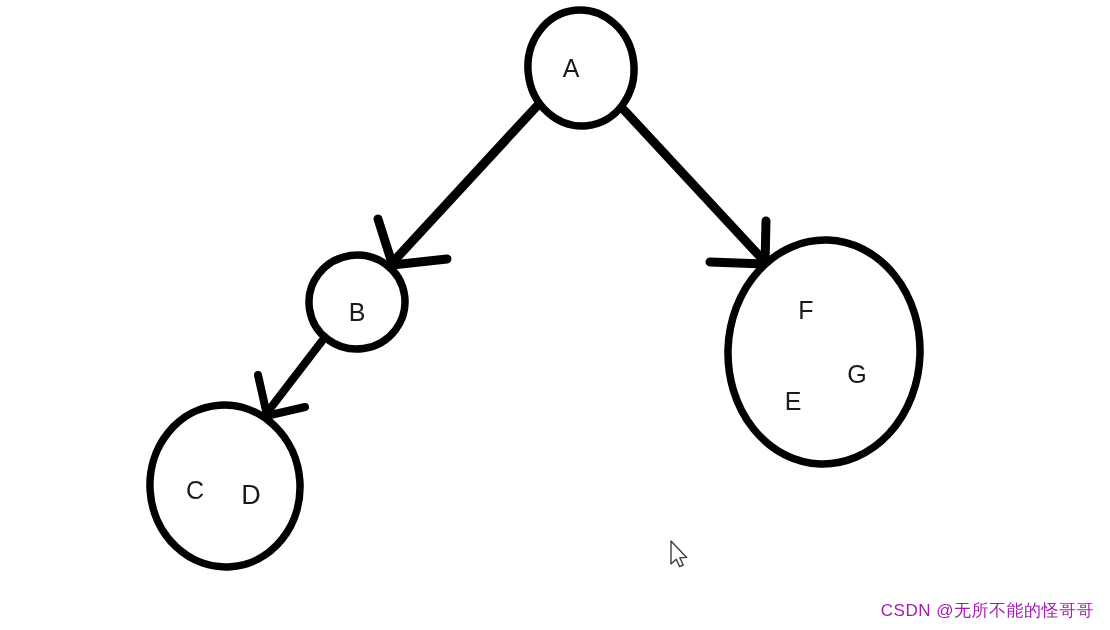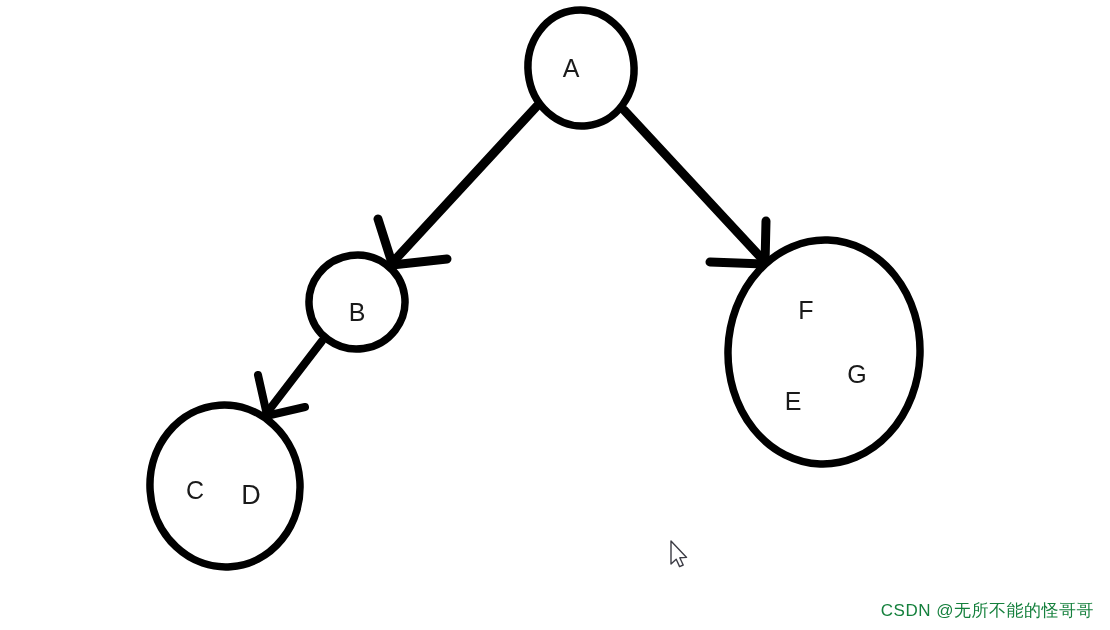--- a/index.html
+++ b/index.html
@@ -118,15 +118,15 @@
 
     </g>
   </svg>
 
   <svg id="cursor-layer" viewBox="0 0 1110 630">
     <g transform="translate(671,541)">
       <path d="M 0 0 L 0 23 L 5.2 18.2 L 8.6 25.6 L 12.2 24 L 8.8 16.8 L 15.6 16.4 Z" fill="#ffffff" stroke="#3c3c45" stroke-width="1.4" stroke-linejoin="round"></path>
     </g>
   </svg>
 
-  <div id="watermark" style="color: #15803d;">CSDN @无所不能的怪哥哥</div>
+  <div id="watermark" style="color: #a21caf;">CSDN @无所不能的怪哥哥</div>
 
 </div>
 
 </body></html>

